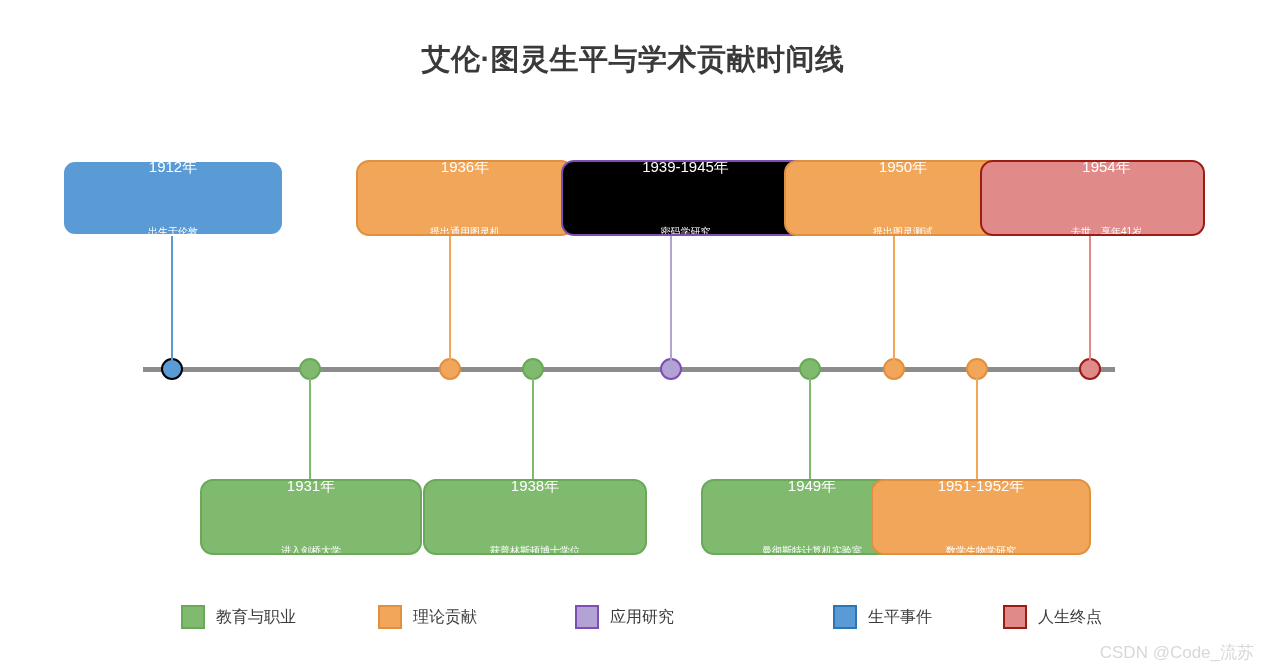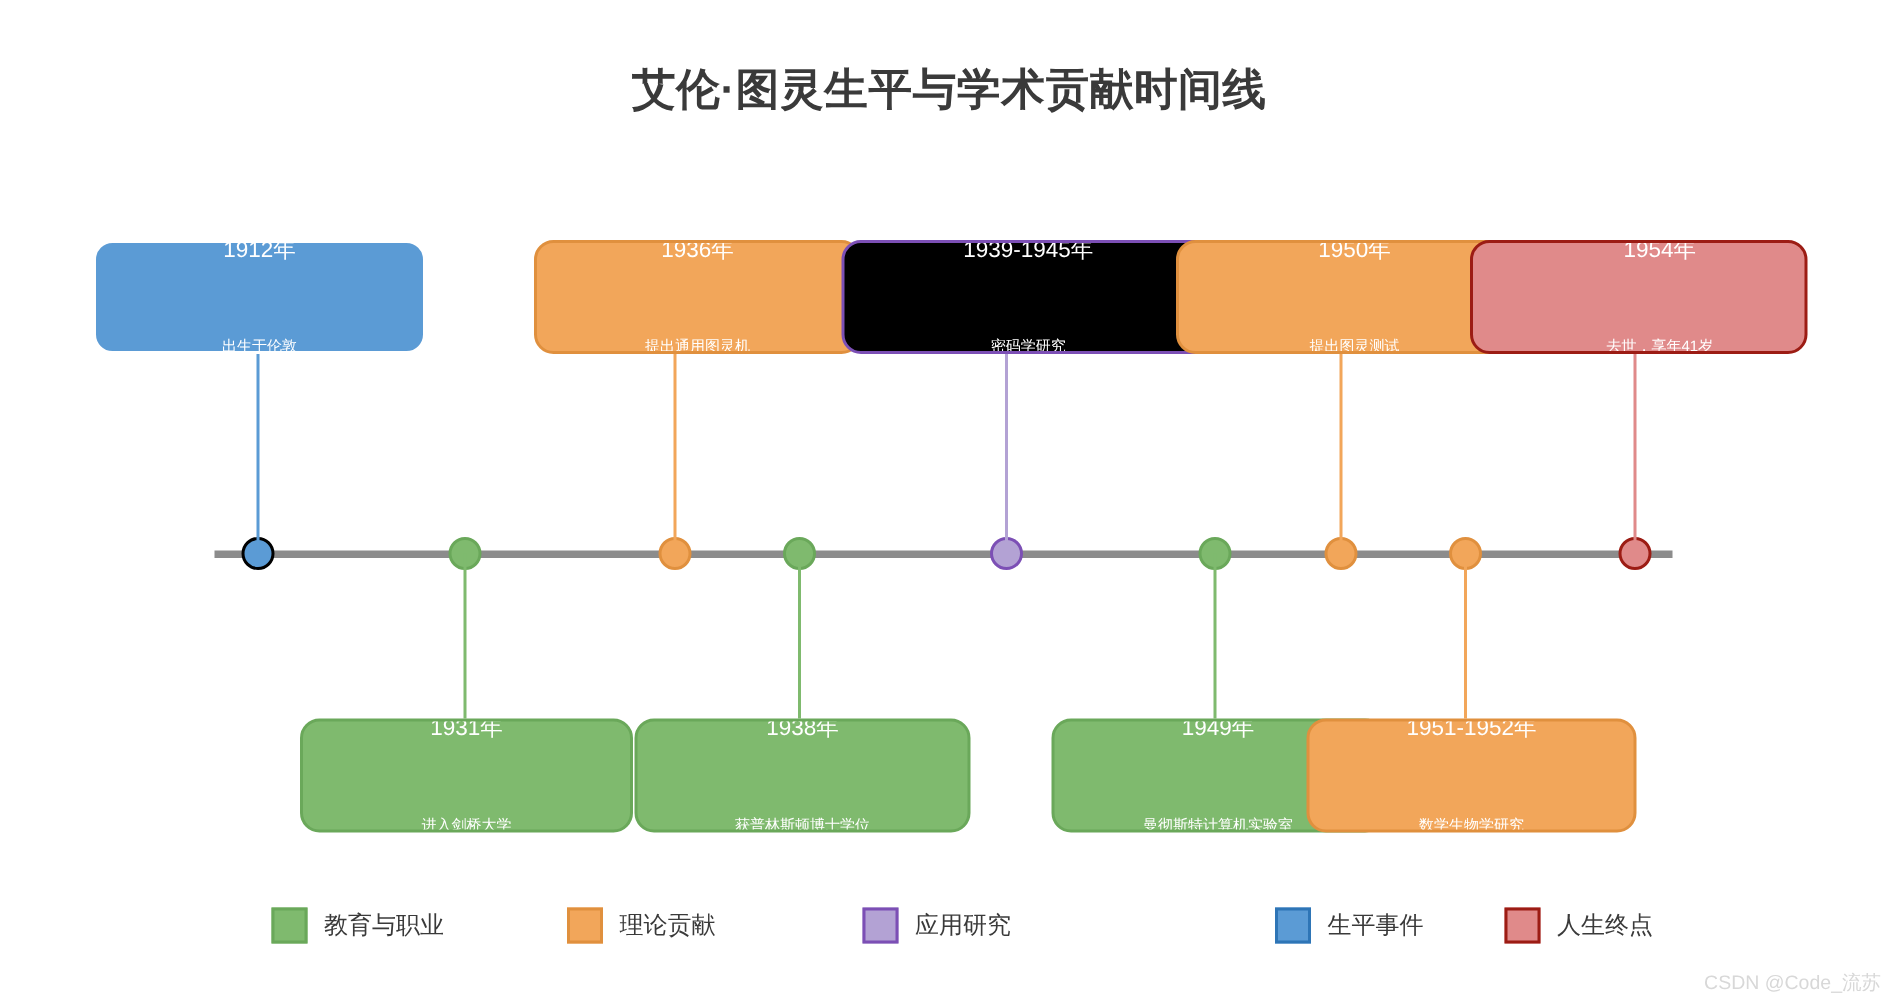--- a/index.html
+++ b/index.html
@@ -114,21 +114,21 @@
     font-size: 16px;
     color: #3a3a3a;
     white-space: nowrap;
   }
 
   
   #watermark {
     position: absolute;
     right: 12px;
     bottom: 8px;
-    font-size: 13px;
+    font-size: 17px;
     color: #d8d8d8;
     white-space: nowrap;
     margin-top: 28px;
   }
 </style>
 </head>
 <body>
 
 <div id="canvas">
 
@@ -203,21 +203,21 @@
         <span class="legend-label">教育与职业</span>
       </div>
       <div class="legend-item" style="left: 342px;">
         <span class="legend-swatch" style="background: rgb(242, 166, 90); border-color: rgb(224, 144, 62);"></span>
         <span class="legend-label">理论贡献</span>
       </div>
       <div class="legend-item" style="left: 539px;">
         <span class="legend-swatch" style="background: rgb(179, 162, 212); border-color: rgb(124, 79, 181);"></span>
         <span class="legend-label">应用研究</span>
       </div>
-      <div class="legend-item" style="left: 770px; padding-left: 44px;">
+      <div class="legend-item" style="left: 753px; padding-left: 44px;">
         <span class="legend-swatch" style="background: rgb(91, 155, 213); border-color: rgb(46, 117, 182);"></span>
         <span class="legend-label">生平事件</span>
       </div>
       <div class="legend-item" style="left: 967px;">
         <span class="legend-swatch" style="background: rgb(224, 138, 138); border-color: rgb(156, 28, 20);"></span>
         <span class="legend-label">人生终点</span>
       </div>
     </div>
 
   <div id="watermark">CSDN @Code_流苏</div>

